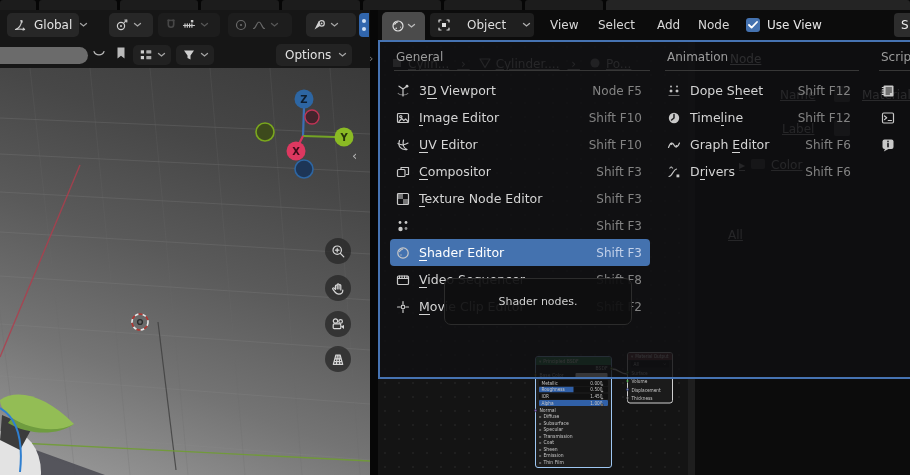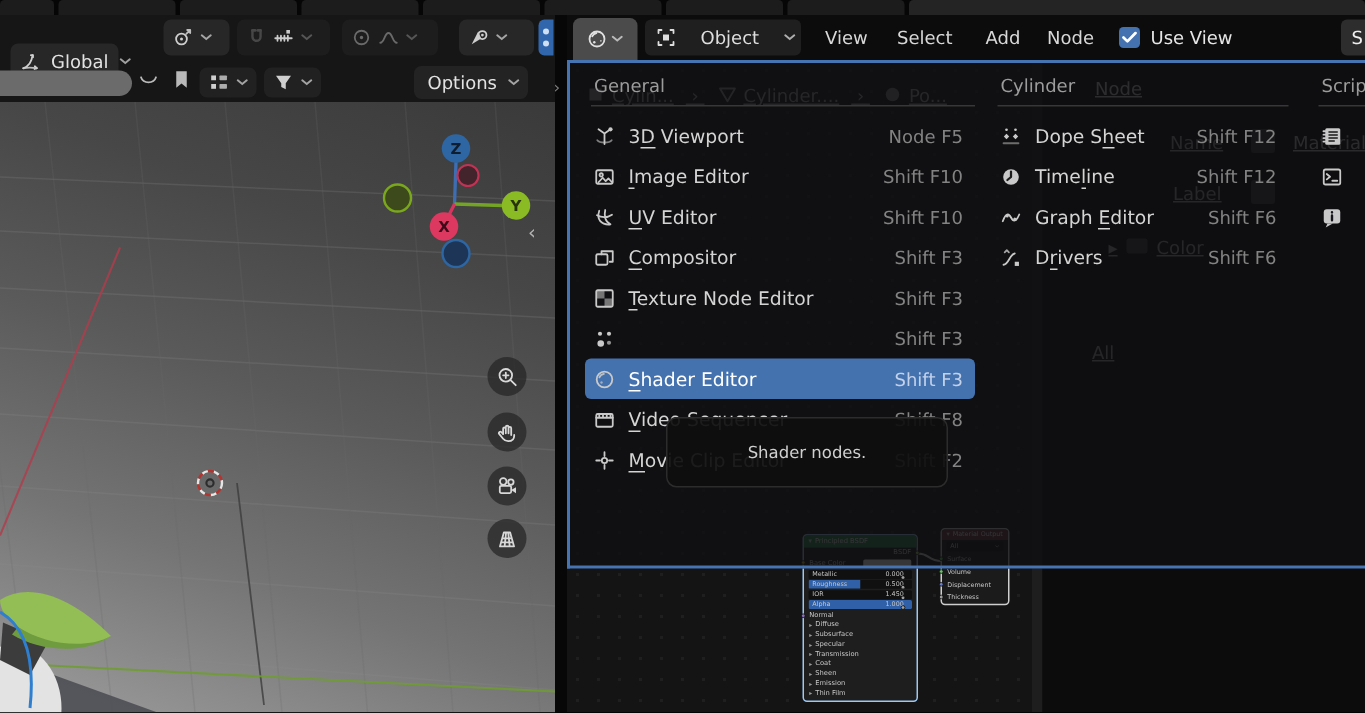--- a/index.html
+++ b/index.html
@@ -114,21 +114,21 @@
       <div class="seg" style="left: 201px; width: 78px;"></div>
       <div class="seg" style="left: 282px; width: 78px;"></div>
       <div class="seg" style="left: 363px; width: 78px;"></div>
       <div class="seg" style="left: 444px; width: 78px;"></div>
       <div class="seg" style="left: 525px; width: 78px;"></div>
       <div class="seg" style="left: 606px; width: 304px; background: rgb(36, 36, 36);"></div>
     </div>
 
   <div class="left-region">
     <div class="vh-row1">
-      <div class="pill" style="left:7px;width:72px;margin-top:16px;">
+      <div class="pill" style="left:7px;width:72px;">
         <span id="ic-orient">
             <svg width="14" height="14" viewBox="0 0 14 14" fill="none" stroke="currentColor" stroke-width="1.2" stroke-linecap="round" stroke-linejoin="round">
               <path d="M2.5 11.5C6.5 10.2 8.2 7 8.7 2.8"></path>
               <path d="M2.5 11.5c3-0.6 6.8-0.4 9 .0" opacity=".9"></path>
               <path d="M7.6 2.8h1.4v1.4M10.2 10.2l1.4 1.2-1.6.6"></path>
             </svg>
           </span>
         <span class="lbl">Global</span>
         <span class="chev" id="ch1">
             <svg width="9" height="6" viewBox="0 0 9 6">
@@ -644,21 +644,21 @@
                 <svg width="14" height="14" viewBox="0 0 14 14" fill="none" stroke="currentColor" stroke-width="1.2" stroke-linecap="round" stroke-linejoin="round">
                   <circle cx="7" cy="7" r="1.8"></circle>
                   <path d="M7 1.5V4M7 10v2.5M1.5 7H4M10 7h2.5"></path>
                 </svg>
               </span>
               <span class="mi-label"><span class="mn">M</span>ovie Clip Editor</span>
               <span class="mi-shortcut">Shift F2</span>
             </div>
           </div>
           <div class="menu-col col1">
-            <div class="col-title">Cylinder</div>
+            <div class="col-title">Animation</div>
             <div class="col-sep"></div>
             <div class="menu-item">
               <span>
                 <svg width="14" height="14" viewBox="0 0 14 14" fill="none" stroke="currentColor" stroke-width="1.2" stroke-linecap="round" stroke-linejoin="round">
                   <path d="M4 5.2L5.8 7 4 8.8 2.2 7z" fill="currentColor" stroke="none"></path>
                   <path d="M10 5.2L11.8 7 10 8.8 8.2 7z" fill="currentColor" stroke="none"></path>
                   <circle cx="4" cy="2.5" r=".9" fill="currentColor" stroke="none"></circle>
                   <circle cx="10" cy="2.5" r=".9" fill="currentColor" stroke="none"></circle>
                   <path d="M2 11.5h10" opacity=".5"></path>
                 </svg>

